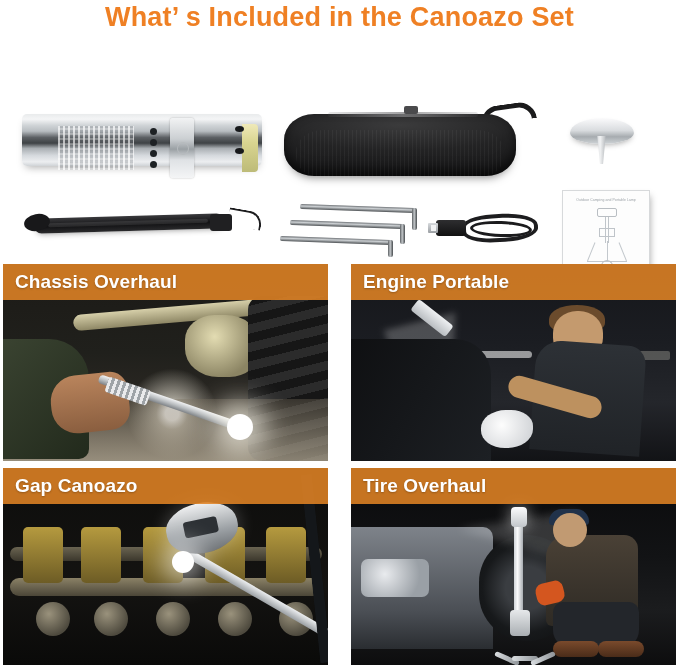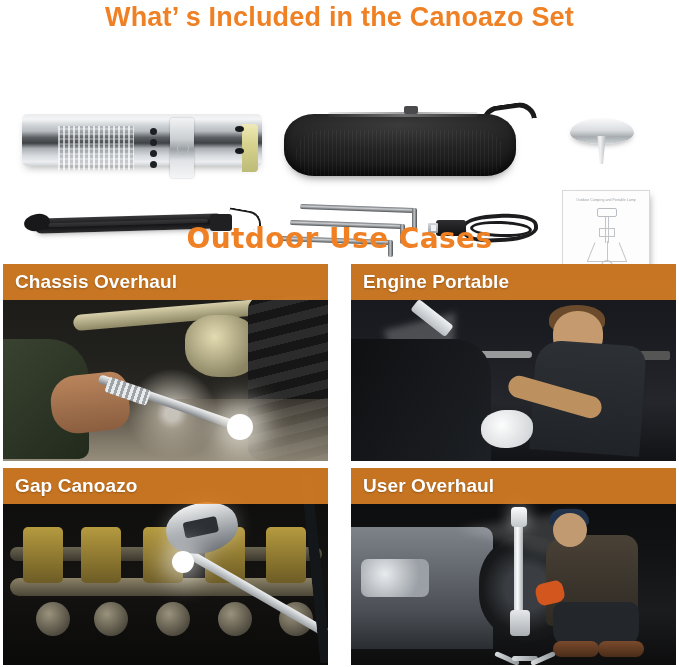--- a/index.html
+++ b/index.html
@@ -576,21 +576,20 @@
         <div class="lamp-base"></div>
       </div>
       <div class="manual-title">User Manual</div>
       <div class="manual-lines">
         <span>Please read this instruction carefully before using</span>
         <span>the product and keep it properly.</span>
       </div>
     </div>
   </div>
 
-  <div class="heading-usecases">Outdoor Use Cases</div>
 
   <div class="panels">
 
     <div class="panel p1">
       <div class="panel-photo">
         <div class="axle"></div>
         <div class="diff"></div>
         <div class="tire"></div>
         <div class="ground"></div>
         <div class="sleeve"></div>
@@ -662,18 +661,18 @@
         <div class="pole"></div>
         <div class="pole-head"></div>
         <div class="pole-mid"></div>
         <div class="tripod">
           <i style="left:0; transform:rotate(24deg);"></i>
           <i style="left:18px;"></i>
           <i style="right:0; transform:rotate(-24deg);"></i>
         </div>
       </div>
       <div class="panel-label">
-        <span>User Overhaul</span>
+        <span>Tire Overhaul</span>
       </div>
     </div>
 
   </div>
 </div>
 
 </body></html>

